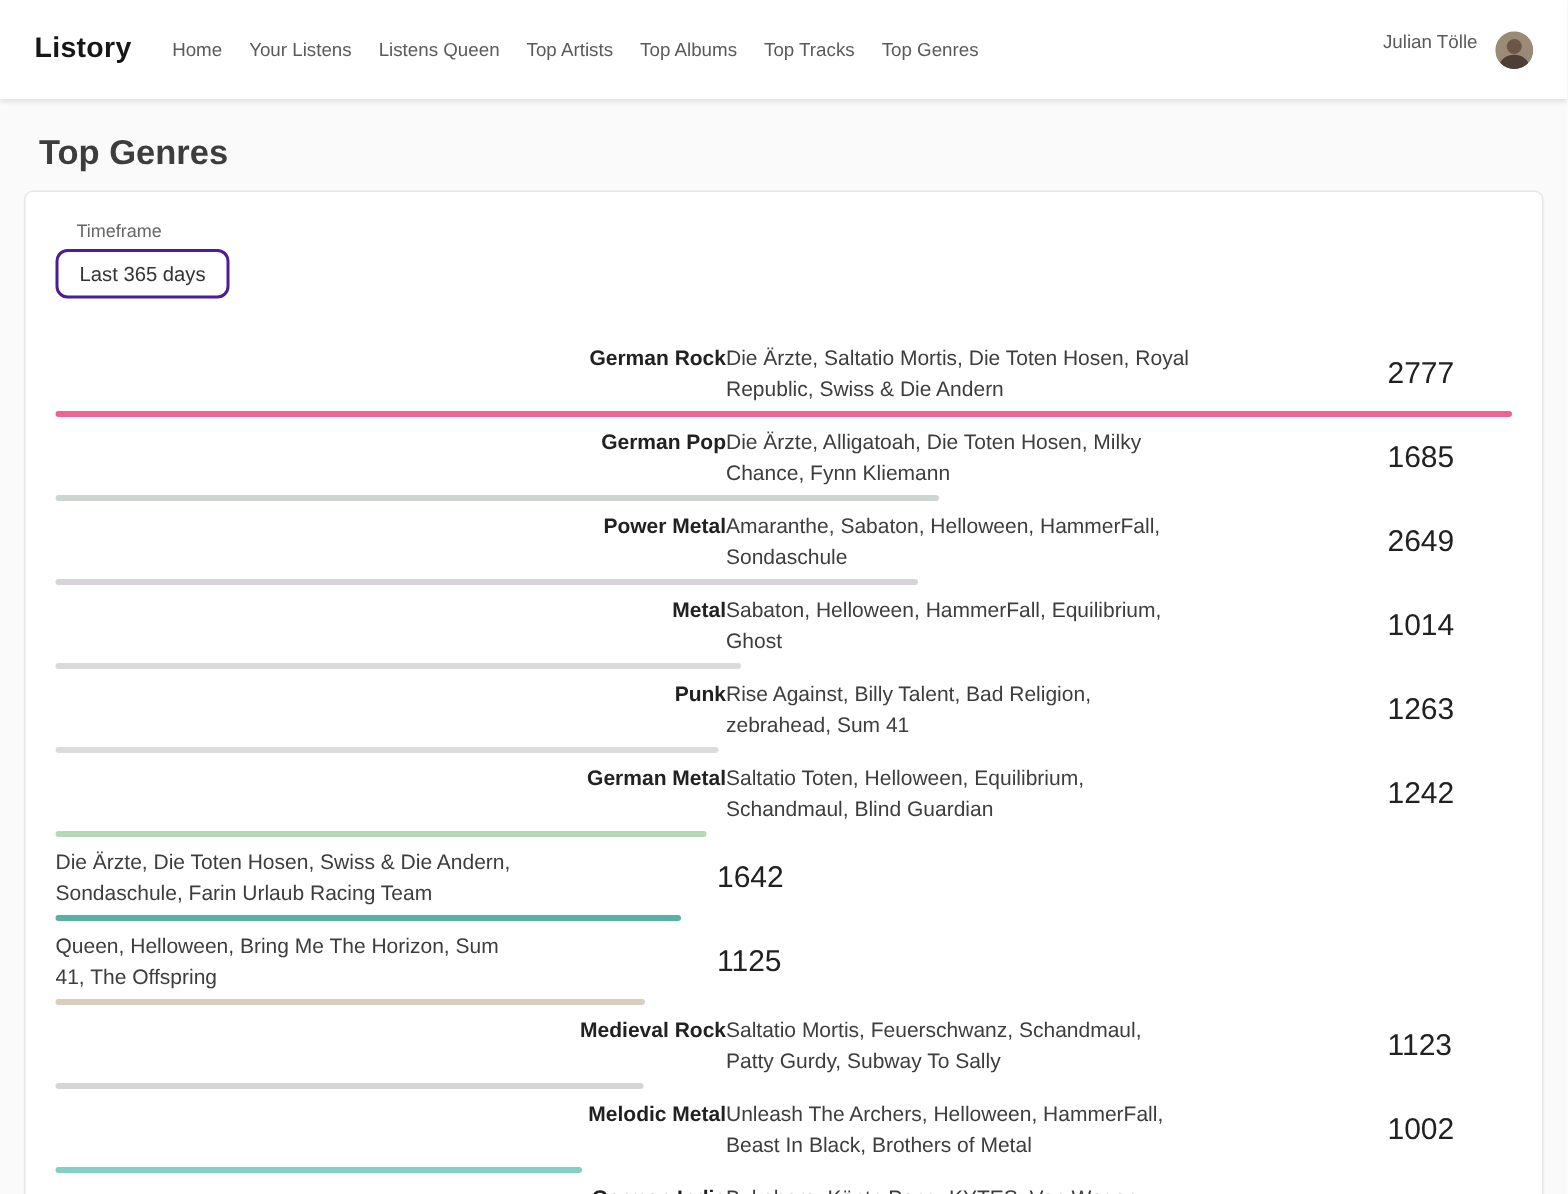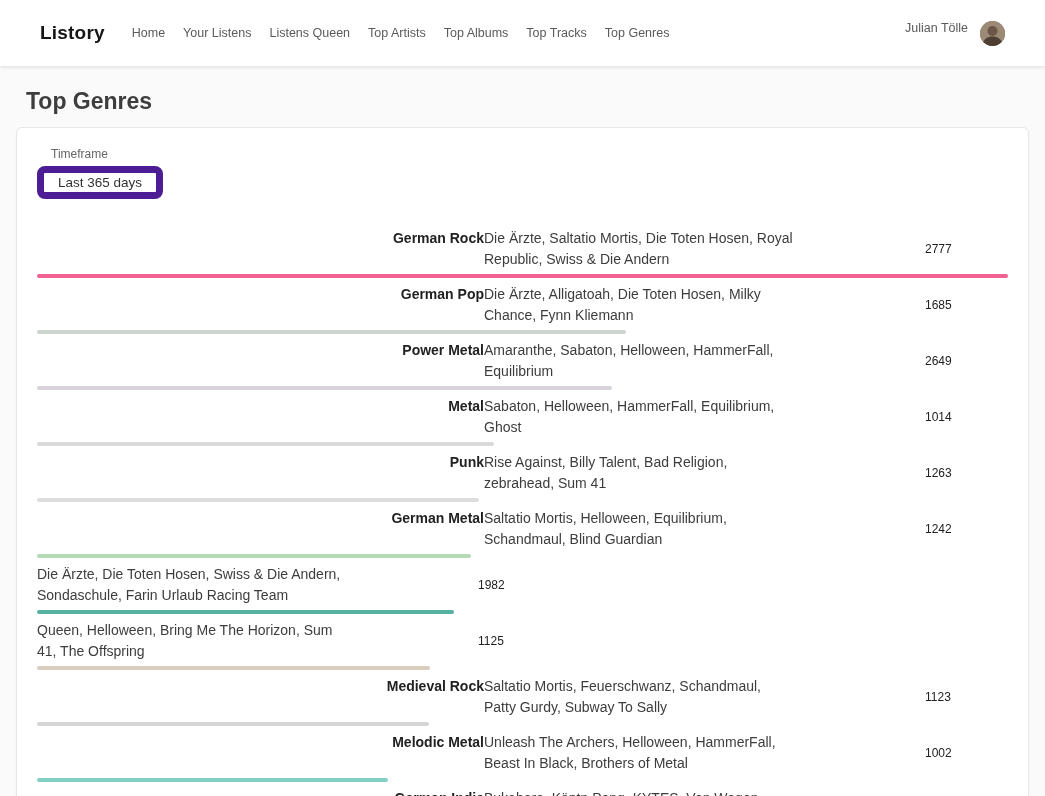--- a/index.html
+++ b/index.html
@@ -9,21 +9,21 @@
     font-family: "Liberation Sans", sans-serif;
     color: #212121;
   }
 
   
   .navbar {
     height: 66px;
     background: #ffffff;
     display: flex;
     align-items: center;
-    padding: 0 40px;
+    padding: 0 23px;
     box-shadow: 0 1px 4px rgba(0,0,0,0.13);
     position: relative;
     z-index: 5;
   }
   .logo {
     font-size: 19px;
     font-weight: 800;
     letter-spacing: 0.2px;
     color: #161616;
     cursor: pointer;
@@ -87,21 +87,21 @@
   .timeframe-label {
     font-size: 12px;
     color: #666666;
     margin: 3px 0 5px 14px;
   }
   .timeframe-select {
     display: inline-flex;
     align-items: center;
     height: 33px;
     padding: 0 14px;
-    border: 7px solid #4c1d95;
+    border: 2px solid #4c1d95;
     border-radius: 8px;
     font-size: 13.5px;
     color: #333333;
     background: #ffffff;
     cursor: pointer;
     font-family: "Liberation Sans", sans-serif;
   }
 
   
   .genre-table { margin-top: 24px; }
@@ -121,21 +121,21 @@
     text-align: right;
   }
   .genre-artists {
     flex: 0 0 310px;
     font-size: 14px;
     color: #3d3d3d;
     line-height: 21px;
   }
   .genre-count {
     margin-left: 131px;
-    font-size: 12px;
+    font-size: 20px;
     color: #212121;
     align-self: center;
     line-height: 21px;
   }
   .genre-bar {
     position: absolute;
     left: 0;
     bottom: 1px;
     height: 4px;
     border-radius: 2px;
@@ -185,49 +185,49 @@
 
   <div class="genre-row">
     <div class="genre-name">German Pop</div>
     <div class="genre-artists">Die Ärzte, Alligatoah, Die Toten Hosen, Milky Chance, Fynn Kliemann</div>
     <div class="genre-count">1685</div>
     <div class="genre-bar" style="width: 60.7%; background: rgb(204, 213, 207);"></div>
   </div>
 
   <div class="genre-row">
     <div class="genre-name">Power Metal</div>
-    <div class="genre-artists">Amaranthe, Sabaton, Helloween, HammerFall, Equilibrium</div>
+    <div class="genre-artists">Amaranthe, Sabaton, Helloween, HammerFall, Sondaschule</div>
     <div class="genre-count">2649</div>
     <div class="genre-bar" style="width: 59.2%; background: rgb(216, 210, 218);"></div>
   </div>
 
   <div class="genre-row">
     <div class="genre-name">Metal</div>
     <div class="genre-artists">Sabaton, Helloween, HammerFall, Equilibrium, Ghost</div>
     <div class="genre-count">1014</div>
     <div class="genre-bar" style="width: 47.1%; background: rgb(218, 218, 218);"></div>
   </div>
 
   <div class="genre-row">
     <div class="genre-name">Punk</div>
     <div class="genre-artists">Rise Against, Billy Talent, Bad Religion, zebrahead, Sum 41</div>
     <div class="genre-count">1263</div>
     <div class="genre-bar" style="width: 45.5%; background: rgb(220, 220, 220);"></div>
   </div>
 
   <div class="genre-row">
     <div class="genre-name">German Metal</div>
-    <div class="genre-artists">Saltatio Mortis, Helloween, Equilibrium, Schandmaul, Blind Guardian</div>
+    <div class="genre-artists">Saltatio Toten, Helloween, Equilibrium, Schandmaul, Blind Guardian</div>
     <div class="genre-count">1242</div>
     <div class="genre-bar" style="width: 44.7%; background: rgb(181, 217, 181);"></div>
   </div>
 
   <div class="genre-row">
     <div class="genre-artists">Die Ärzte, Die Toten Hosen, Swiss &amp; Die Andern, Sondaschule, Farin Urlaub Racing Team</div>
-    <div class="genre-count">1982</div>
+    <div class="genre-count">1642</div>
     <div class="genre-bar" style="width: 42.9%; background: rgb(87, 178, 163);"></div>
   </div>
 
   <div class="genre-row">
     <div class="genre-artists">Queen, Helloween, Bring Me The Horizon, Sum 41, The Offspring</div>
     <div class="genre-count">1125</div>
     <div class="genre-bar" style="width: 40.5%; background: rgb(216, 205, 191);"></div>
   </div>
 
   <div class="genre-row">

